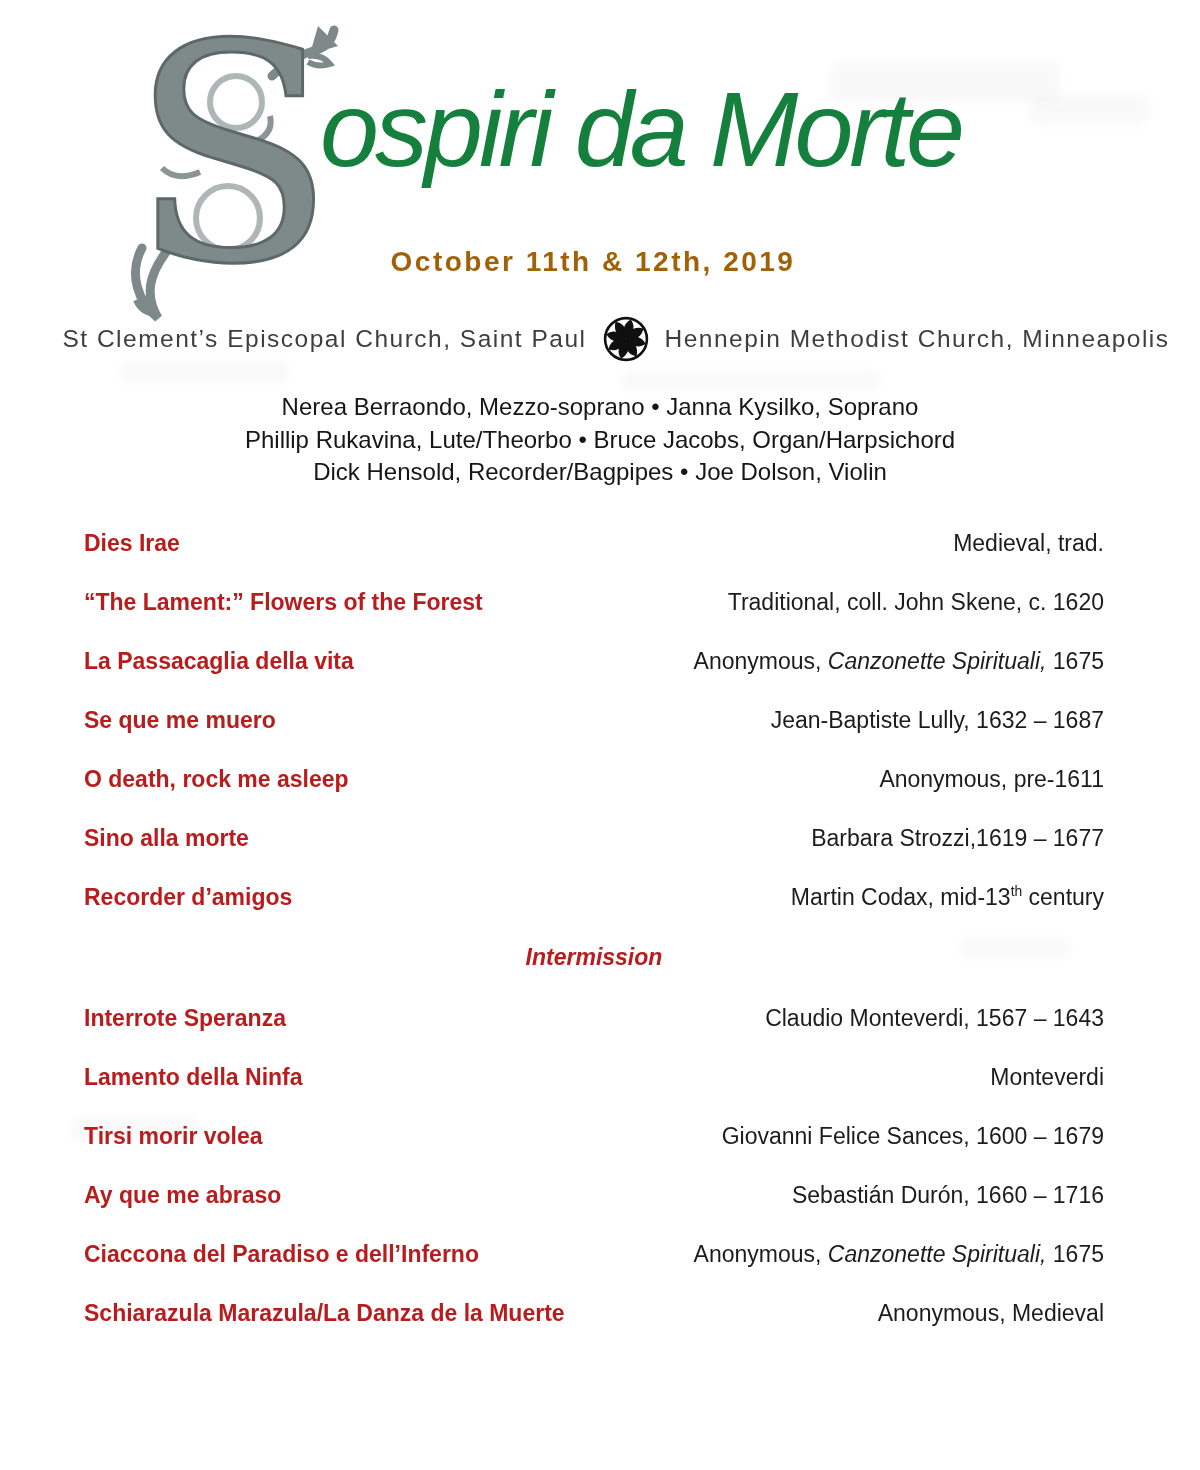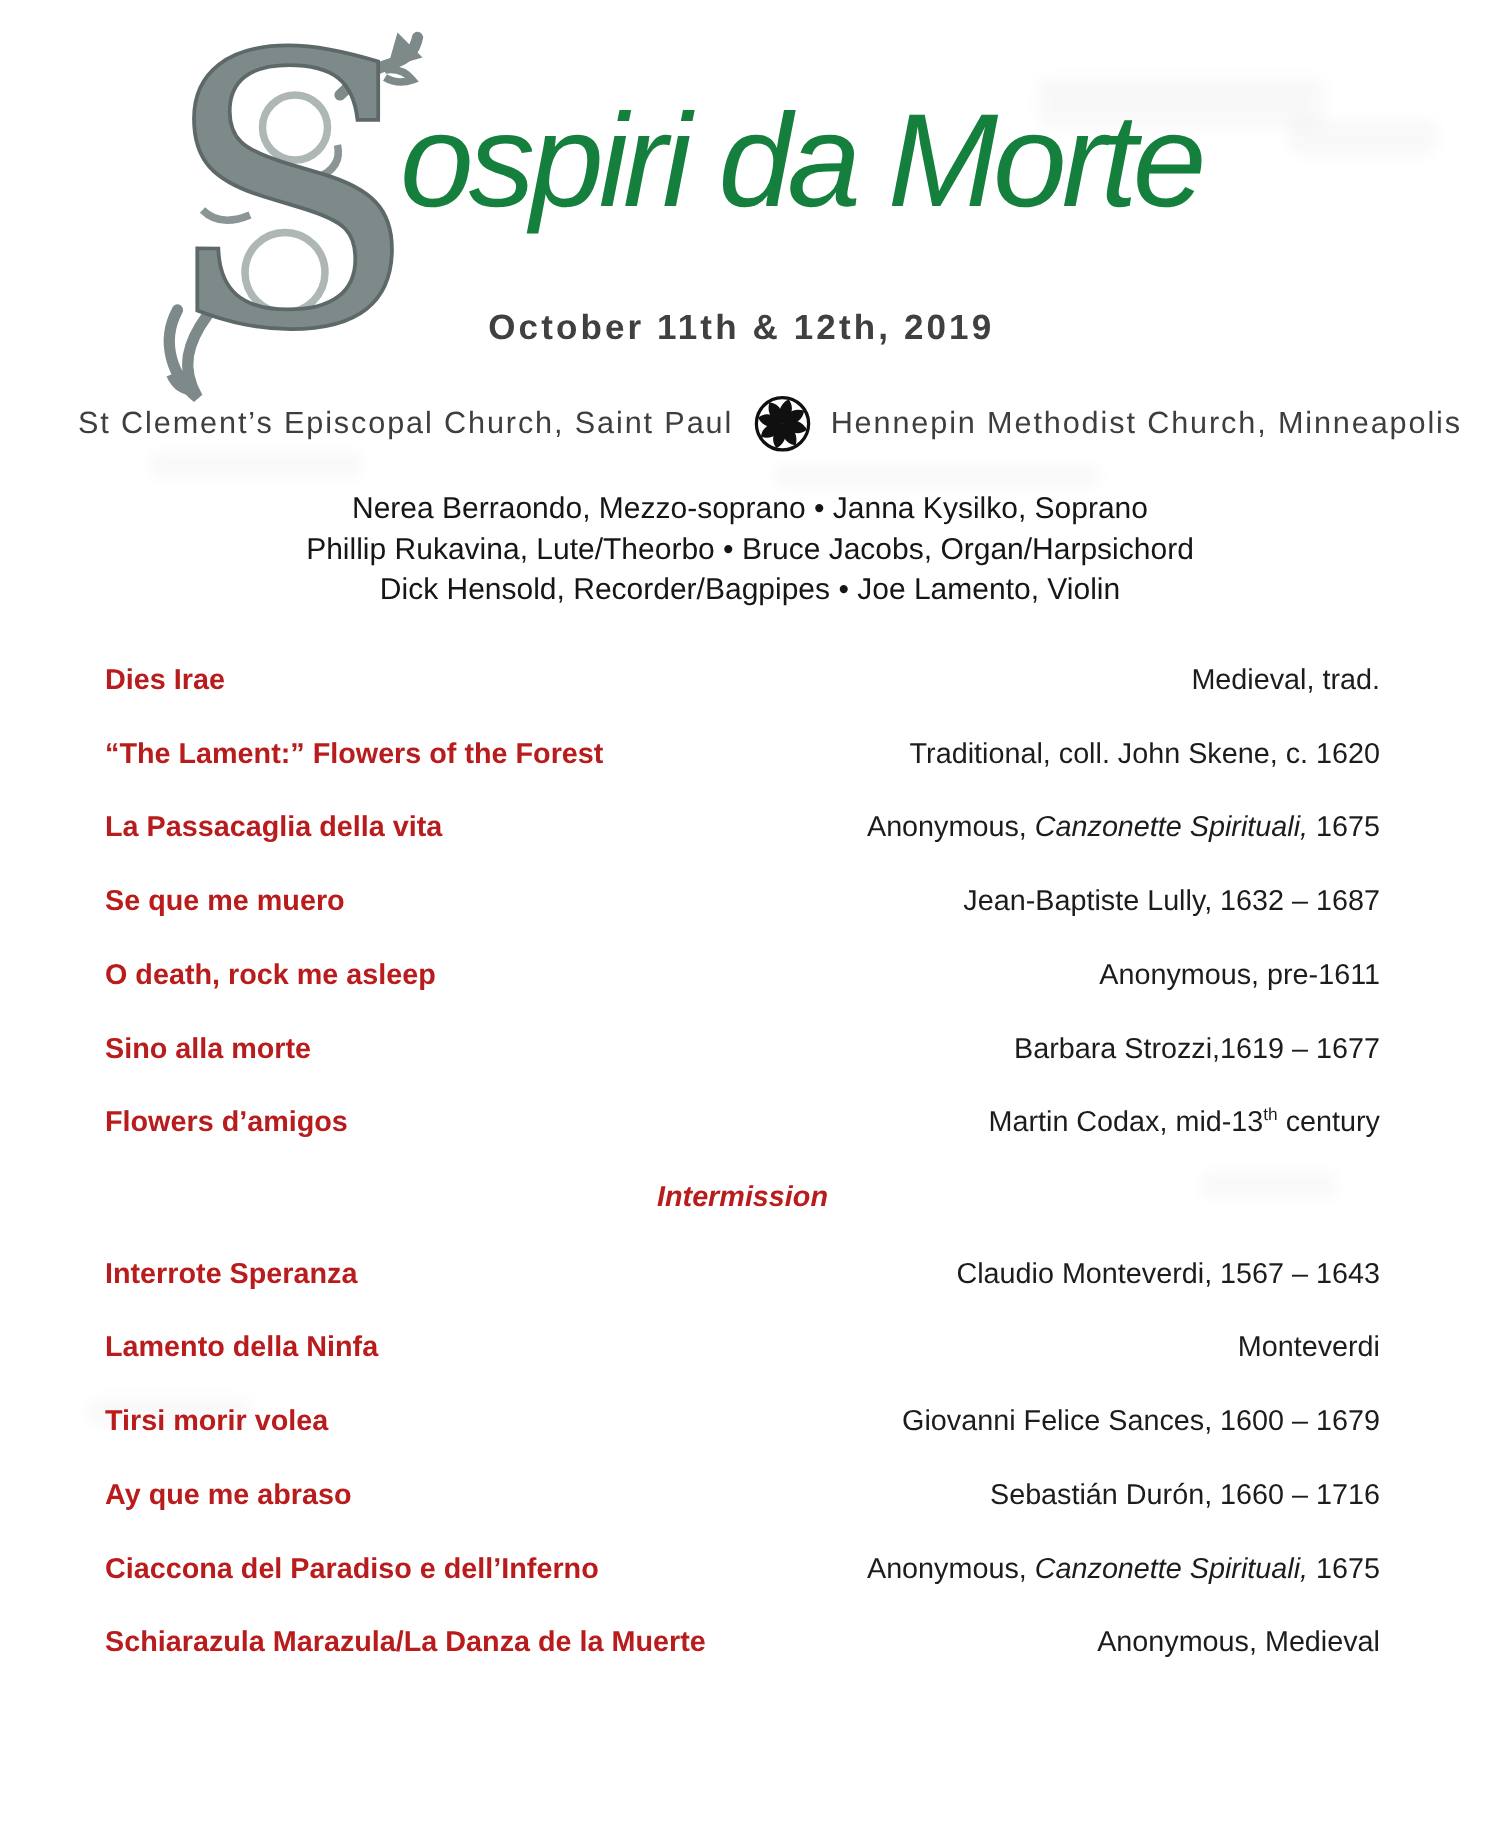--- a/index.html
+++ b/index.html
@@ -31,21 +31,21 @@
     letter-spacing:-4px;
     color:#15803d;
     white-space:nowrap;
   }
   
   .date{
     position:absolute;left:0;right:14px;top:246px;
     text-align:center;
     font-size:28px;font-weight:700;
     letter-spacing:2.5px;
-    color:#404040;
+    color:#a16207;
   }
   
   .venue-row{
     position:absolute;left:0;right:0;top:316px;
     display:flex;justify-content:center;align-items:center;gap:16px;padding-left:32px;
   }
   .venue-text{
     font-size:24.5px;color:#3e3e3e;letter-spacing:1.5px;white-space:nowrap;
   }
   .rosette{flex:0 0 auto;}
@@ -135,21 +135,21 @@
         <use href="#petal" transform="rotate(315 22 22)"></use>
       </g>
       <circle cx="22" cy="22" r="20" fill="none" stroke="#101010" stroke-width="2.5"></circle>
     </svg>
     <span class="venue-text">Hennepin Methodist Church, Minneapolis</span>
   </div>
 
   <div class="performers" id="performers">
       <div><span class="b">Nerea Berraondo</span><span>, Mezzo-soprano </span><span class="b">• </span><span class="b">Janna Kysilko</span><span>, Soprano</span></div>
       <div><span class="b">Phillip Rukavina</span><span>, Lute/Theorbo </span><span class="b">• </span><span class="b">Bruce Jacobs</span><span>, Organ/Harpsichord</span></div>
-      <div><span class="b">Dick Hensold</span><span>, Recorder/Bagpipes </span><span class="b">• </span><span class="b">Joe Lamento</span><span>, Violin</span></div>
+      <div><span class="b">Dick Hensold</span><span>, Recorder/Bagpipes </span><span class="b">• </span><span class="b">Joe Dolson</span><span>, Violin</span></div>
     </div>
 
   <div class="program">
     <div id="first-half">
         <div class="prog-row">
           <span class="prog-title">Dies Irae</span>
           <span class="prog-composer"><span>Medieval, trad.</span></span>
         </div>
         <div class="prog-row">
           <span class="prog-title">“The Lament:” Flowers of the Forest</span>
@@ -165,21 +165,21 @@
         </div>
         <div class="prog-row">
           <span class="prog-title">O death, rock me asleep</span>
           <span class="prog-composer"><span>Anonymous, pre-1611</span></span>
         </div>
         <div class="prog-row">
           <span class="prog-title">Sino alla morte</span>
           <span class="prog-composer"><span>Barbara Strozzi,1619 – 1677</span></span>
         </div>
         <div class="prog-row">
-          <span class="prog-title">Flowers d’amigos</span>
+          <span class="prog-title">Recorder d’amigos</span>
           <span class="prog-composer"><span>Martin Codax, mid-13</span><span class="sup">th</span><span> century</span></span>
         </div>
       </div>
     <div class="intermission">Intermission</div>
     <div id="second-half">
         <div class="prog-row">
           <span class="prog-title">Interrote Speranza</span>
           <span class="prog-composer"><span>Claudio Monteverdi, 1567 – 1643</span></span>
         </div>
         <div class="prog-row">

